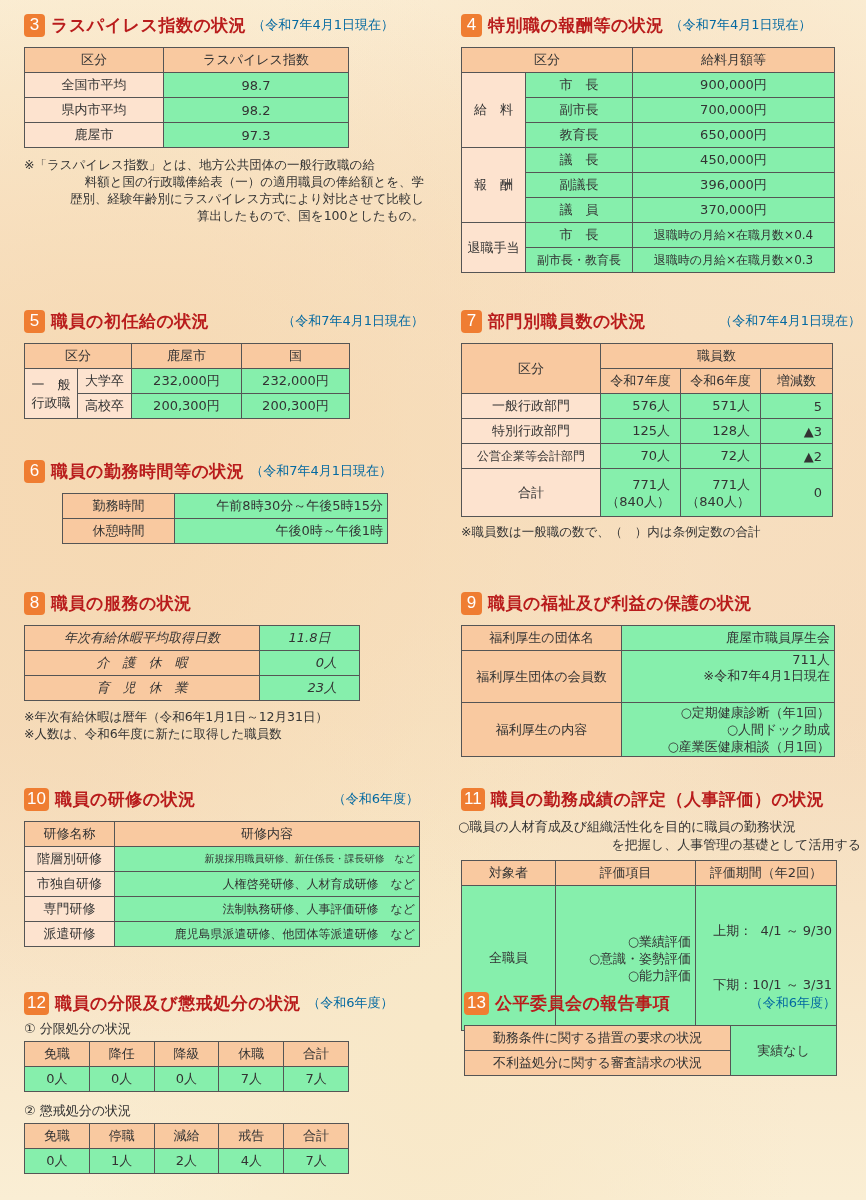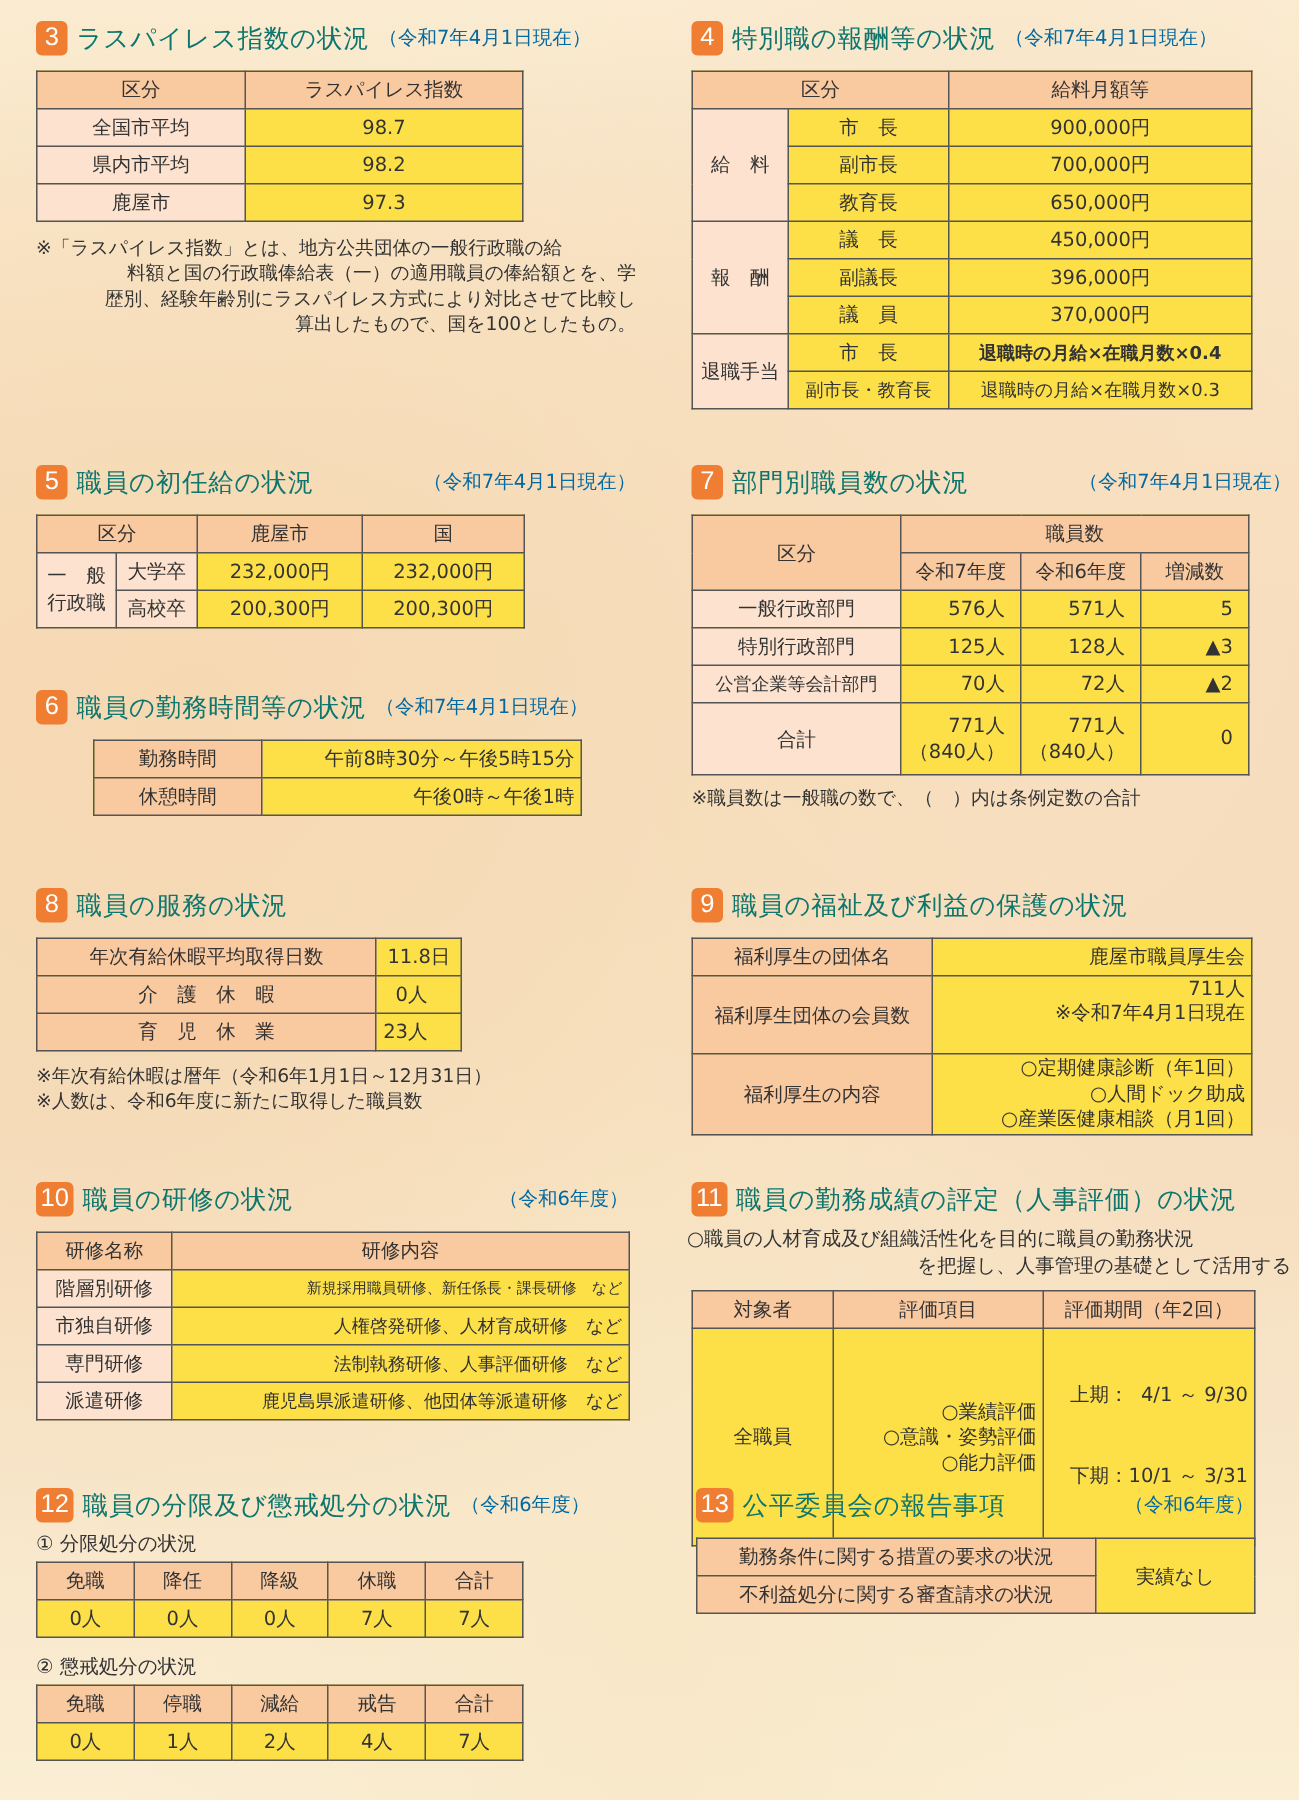--- a/index.html
+++ b/index.html
@@ -15,24 +15,24 @@
   }
   .sec { position: absolute; }
   .head { display: flex; align-items: center; white-space: nowrap; height: 26px; }
   .badge {
     display: inline-flex; align-items: center; justify-content: center;
     min-width: 21px; height: 23px; padding: 0 3px;
     background: #ef7d32; color: #fff; border-radius: 4px;
     font-size: 17px; font-family: "Liberation Sans", sans-serif;
     margin-right: 6px;
   }
-  .title { font-size: 17px; font-weight: normal; color: #0f766e; letter-spacing: 0.5px; }
+  .title { font-size: 17px; font-weight: bold; color: #b91c1c; letter-spacing: 0.5px; }
   .date { font-size: 13px; color: #0369a1; margin-left: 6px; }
   .spacer { flex: 1; }
-  table { border-collapse: collapse; background: #fde047; font-size: 13px; }
+  table { border-collapse: collapse; background: #86efac; font-size: 13px; }
   td, th { border: 1px solid #555; text-align: center; font-weight: normal; height: 25px; padding: 0 4px; white-space: nowrap; }
   th { background: #f9c9a0; }
   td.rh { background: #fde3cf; }
   td.hh { background: #f9c9a0; }
   td.r { text-align: right; padding-right: 10px; }
   td.l { text-align: right; padding-left: 8px; }
   .note { font-size: 12.5px; line-height: 17px; color: #333; }
   .note .indent { padding-left: 16px; text-align: right; }
   .sub { font-size: 13px; margin: 4px 0 3px 0; }
 </style>
@@ -107,21 +107,21 @@
           <td>副議長</td>
           <td>396,000円</td>
         </tr>
     <tr>
           <td>議　員</td>
           <td>370,000円</td>
         </tr>
     <tr>
           <td class="rh" rowspan="2">退職手当</td>
           <td>市　長</td>
-          <td style="font-size:12px;font-weight:bold;">退職時の月給×在職月数×0.4</td>
+          <td style="font-size:12px;">退職時の月給×在職月数×0.4</td>
         </tr>
     <tr>
           <td style="font-size:12px;">副市長・教育長</td>
           <td style="font-size:12px;">退職時の月給×在職月数×0.3</td>
         </tr>
   </tbody>
     </table>
 </div>
 
 <div class="sec" style="left:24px; top:308px; width:400px;">
@@ -227,21 +227,21 @@
   </tbody>
     </table>
   <div class="note" style="margin-top:6px;">※職員数は一般職の数で、（　）内は条例定数の合計</div>
 </div>
 
 <div class="sec" style="left:24px; top:590px; width:400px;">
   <div class="head">
     <span class="badge">8</span>
     <span class="title">職員の服務の状況</span>
   </div>
-  <table style="width:284px; margin-top:9px;">
+  <table style="width:336px; margin-top:9px;font-style:italic;">
     <tbody>
         <tr>
           <td class="hh" style="width:235px;">年次有給休暇平均取得日数</td>
           <td>11.8日</td>
         </tr>
     <tr>
           <td class="hh">介　護　休　暇</td>
           <td class="r" style="padding-right:22px;">0人</td>
         </tr>
     <tr>

